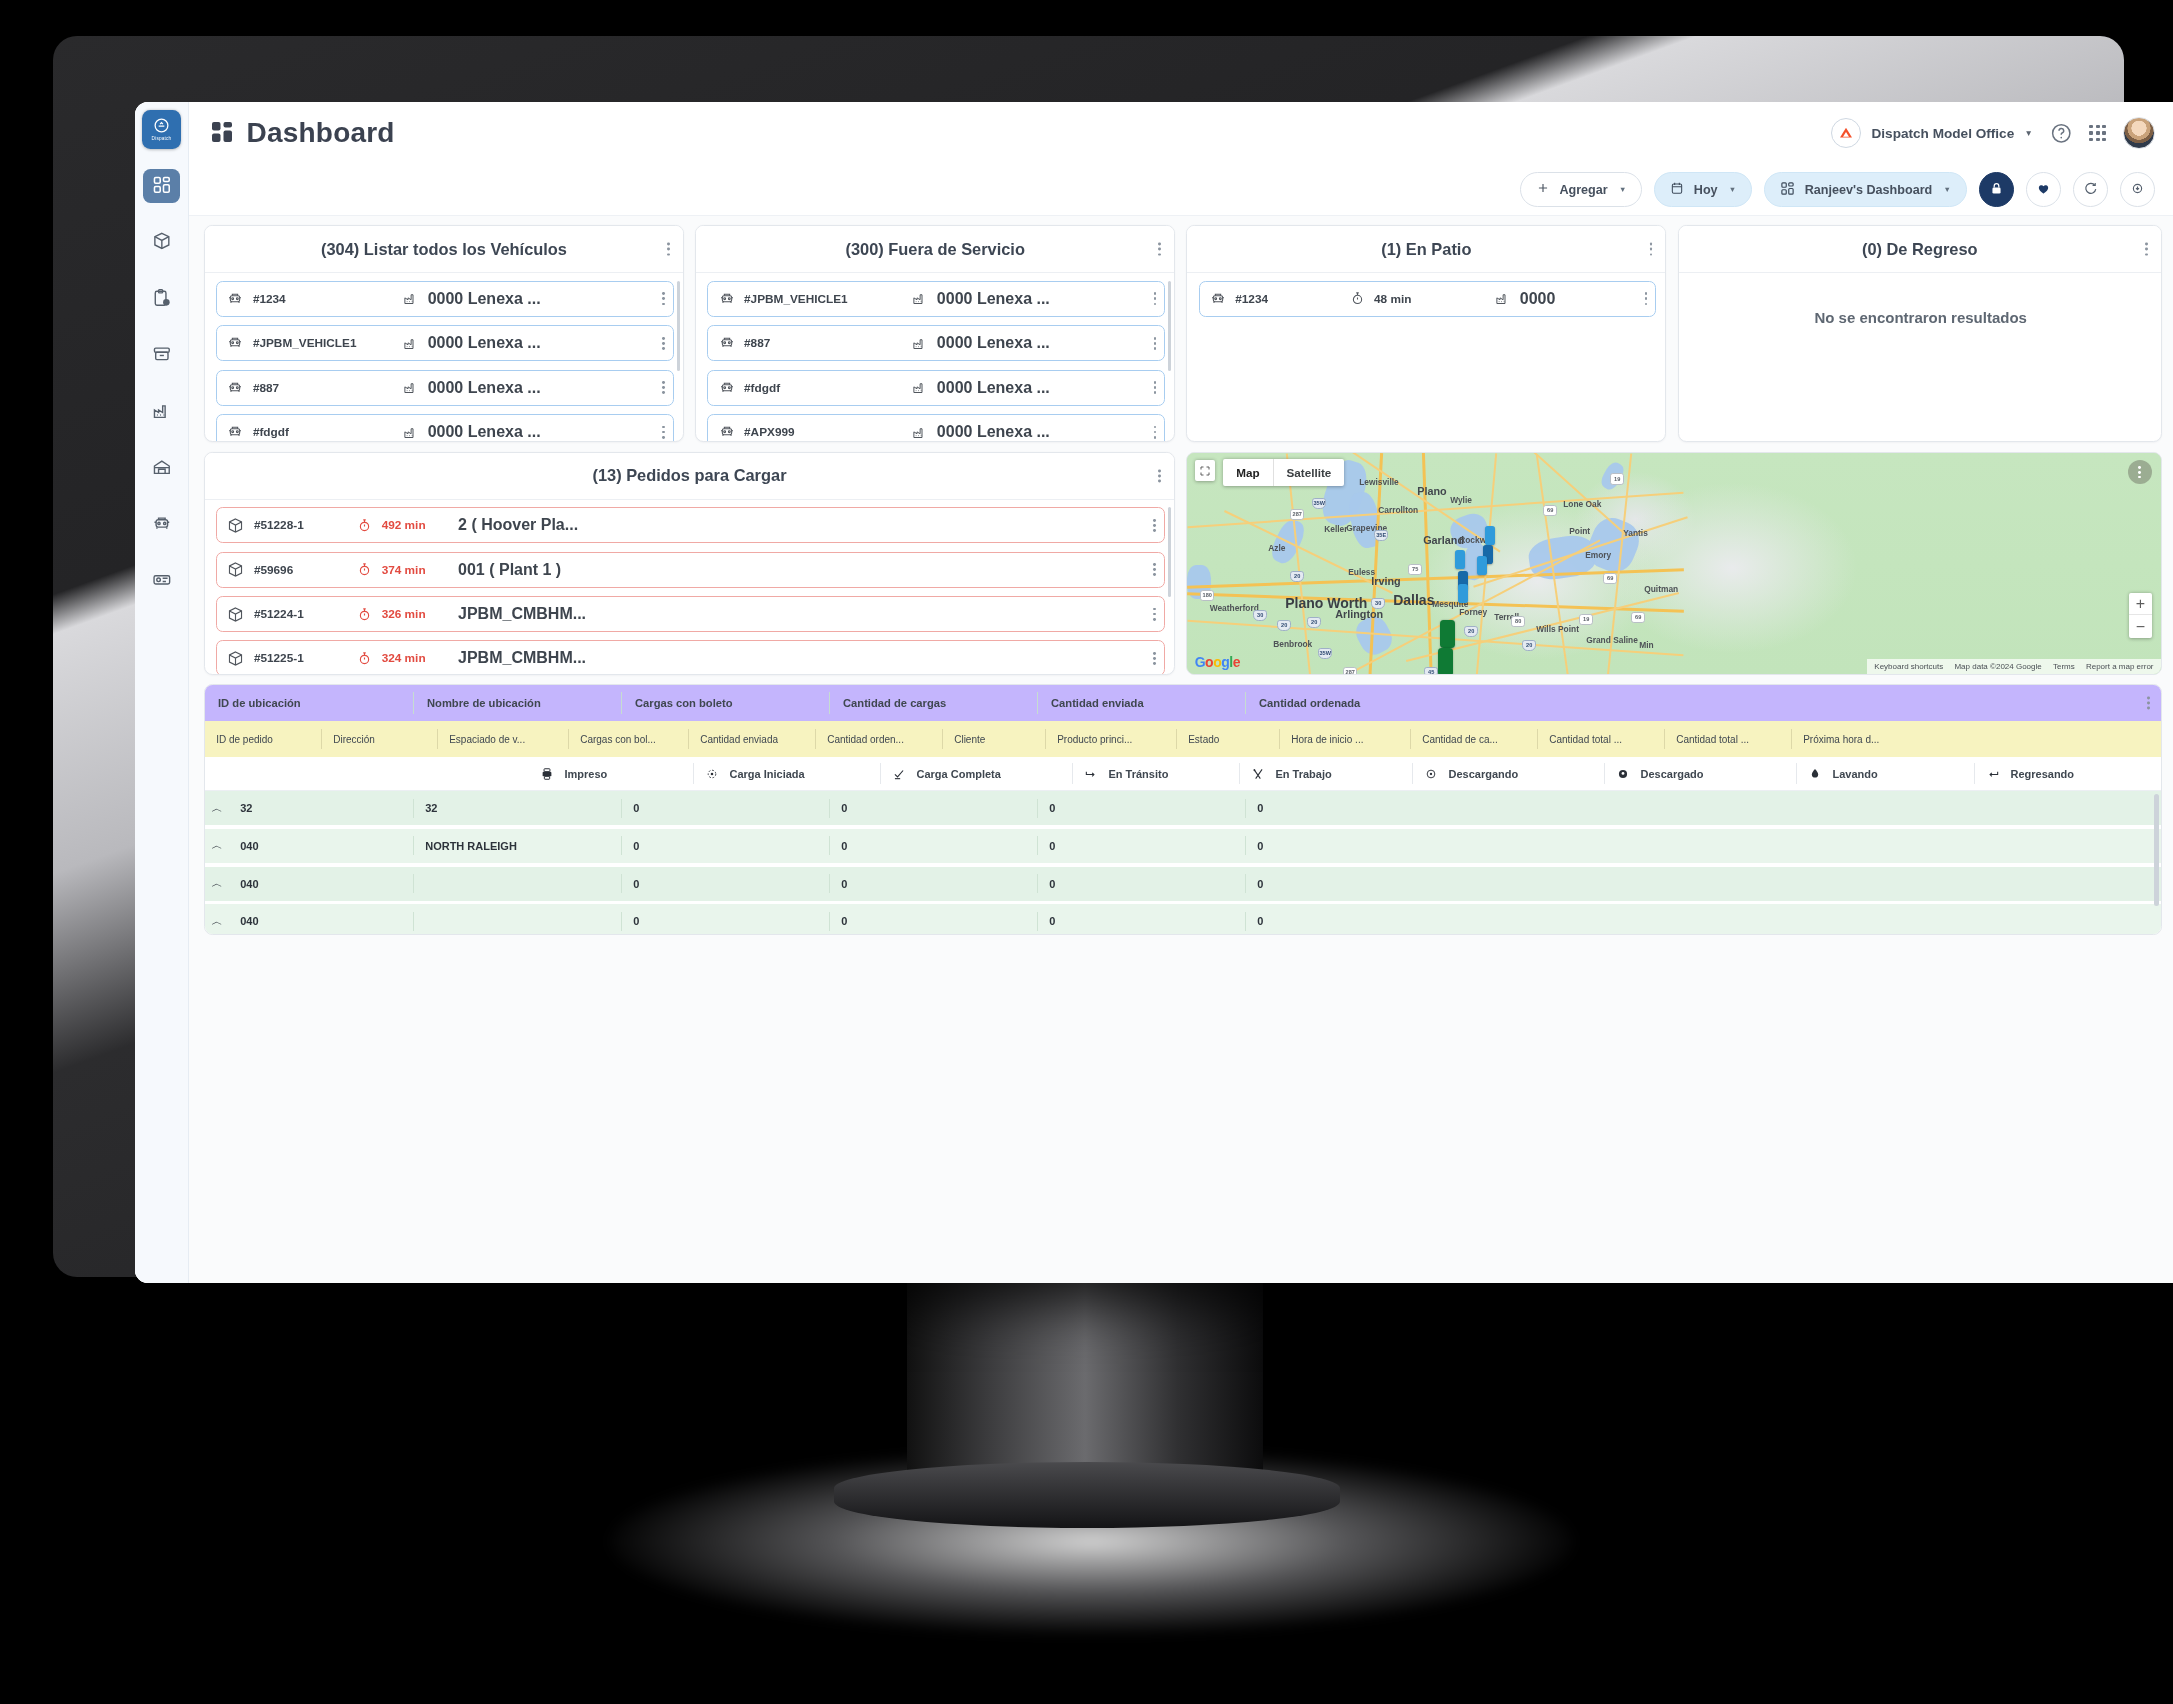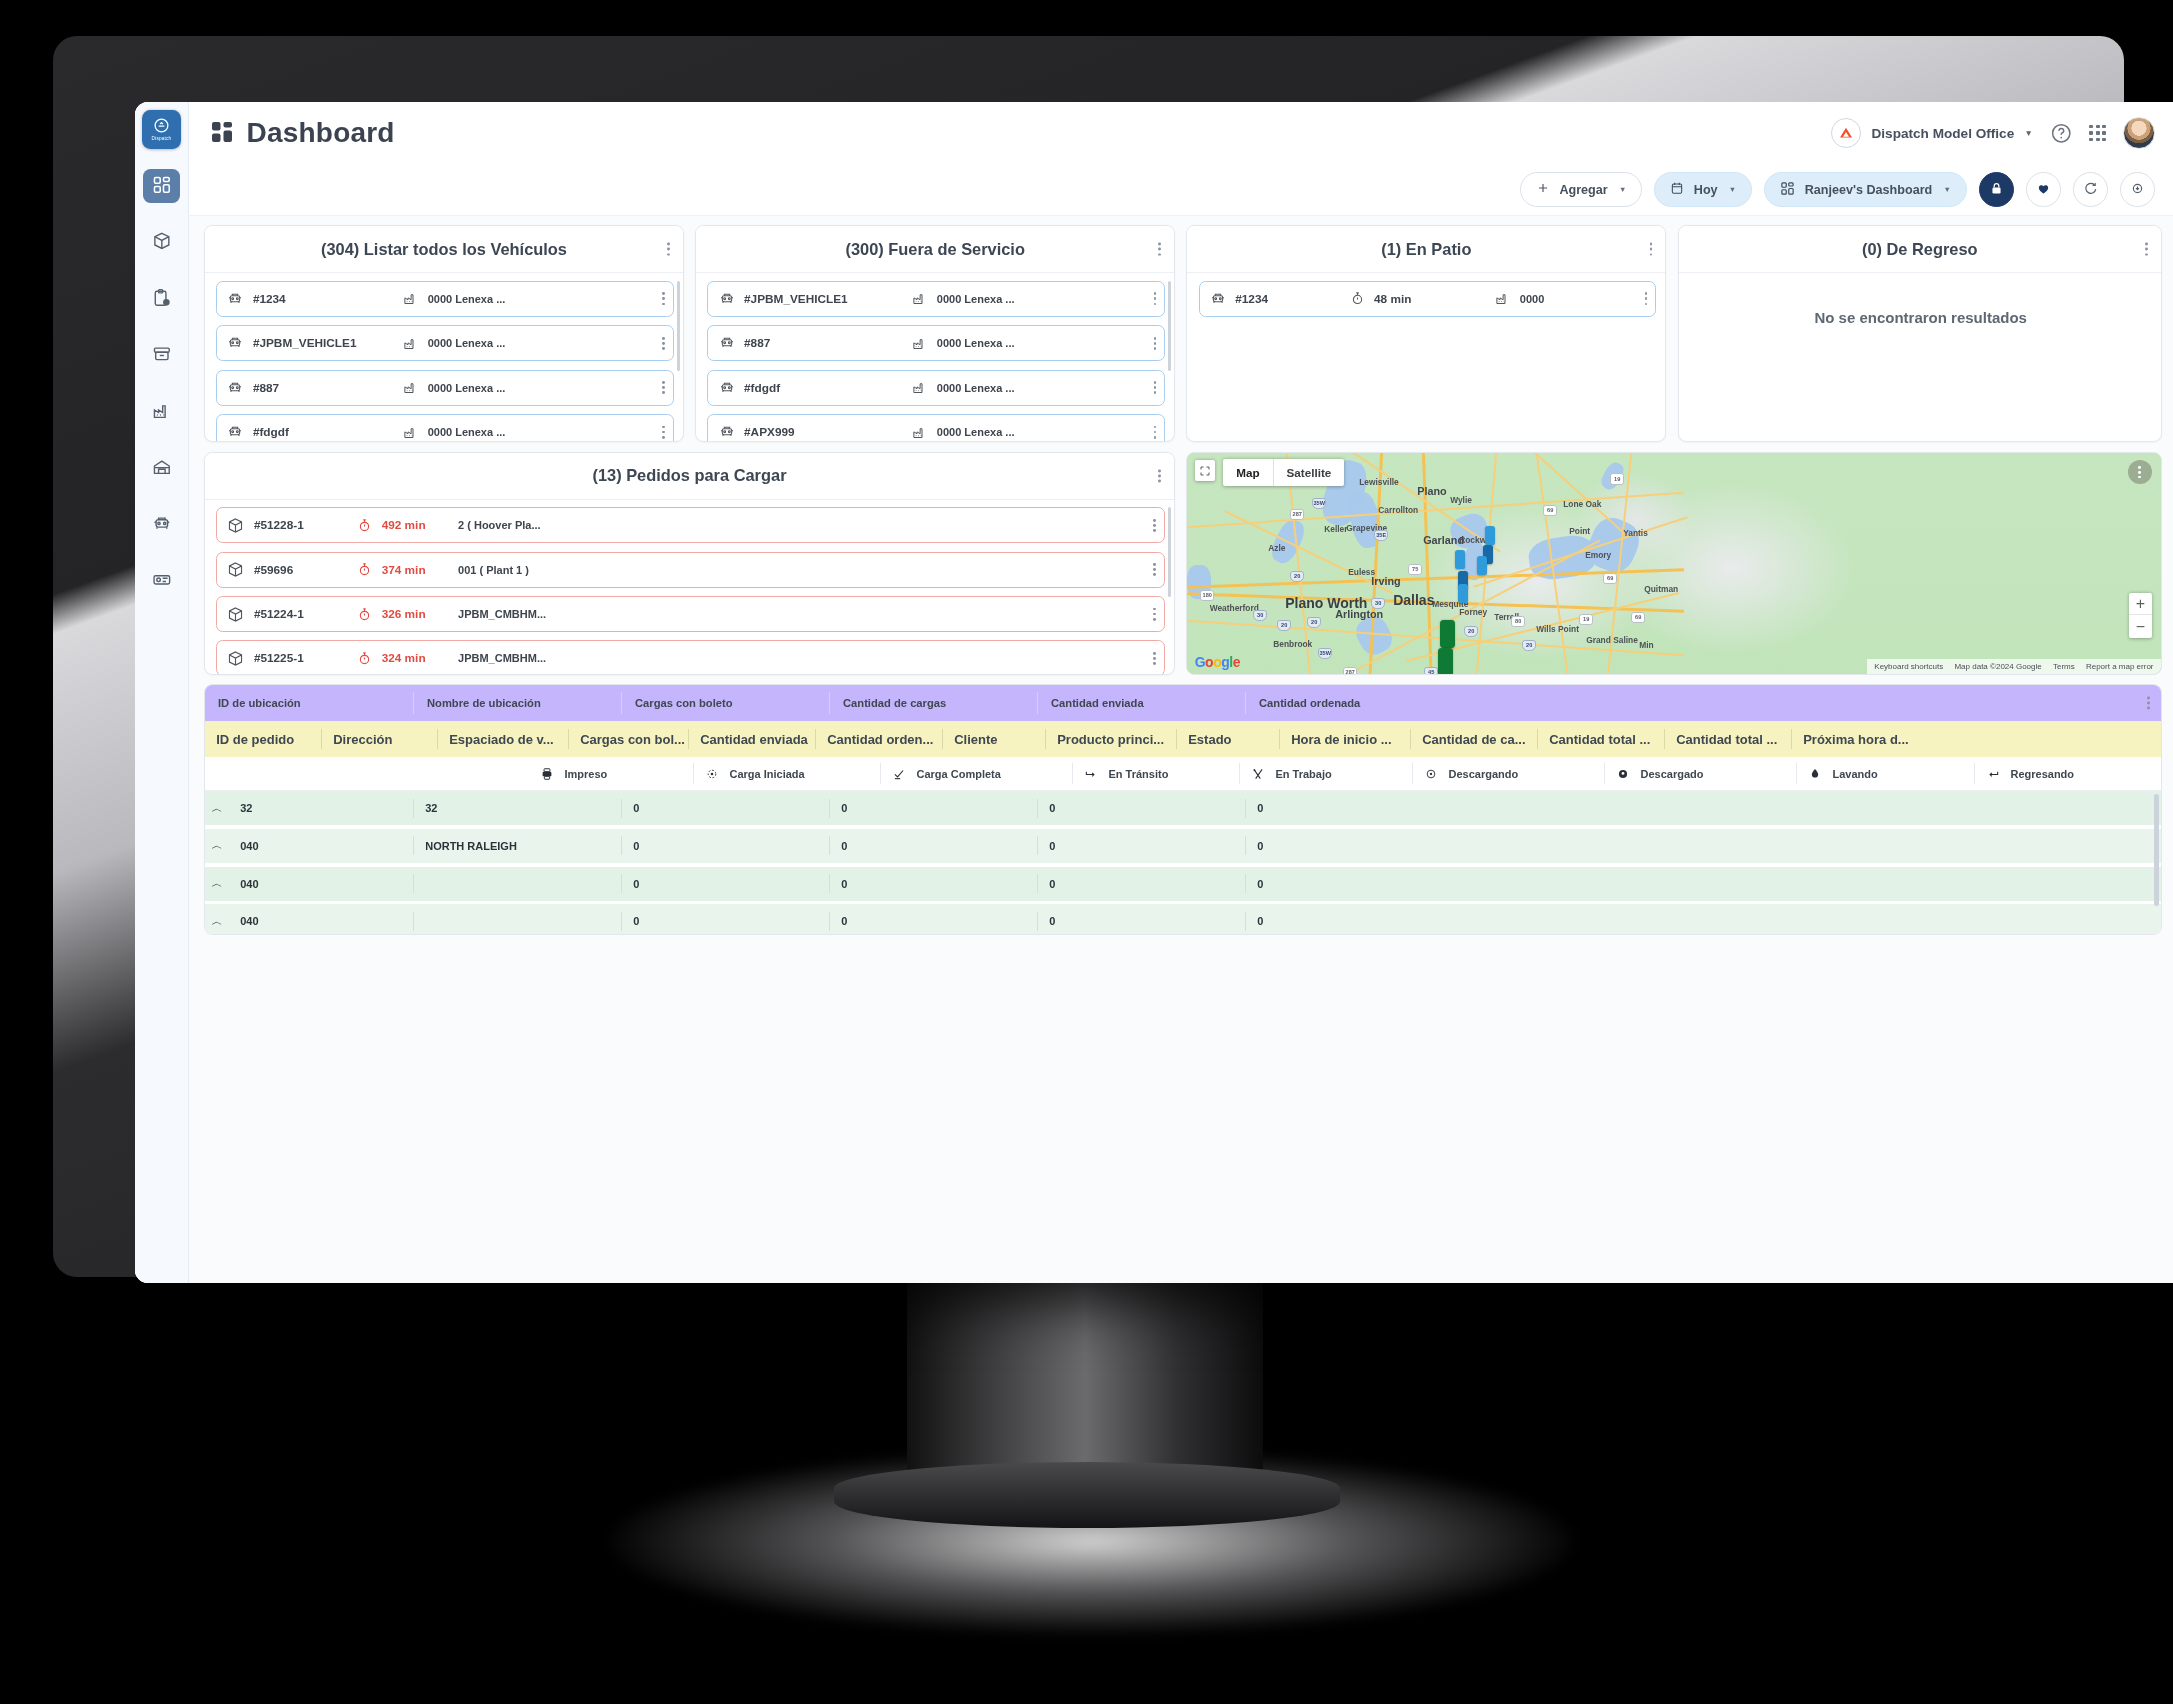--- a/index.html
+++ b/index.html
@@ -148,21 +148,21 @@
   .empty-msg { text-align:center; font-size:15px; font-weight:700; color:#5e6772; margin-top:28px; }
 
   .row-item {
     height:36px; border:1.3px solid #a8cdf0; border-radius:6.6px; background:#fff;
     display:flex; align-items:center; gap:9.4px; padding:0 7.5px 0 10.3px; margin-bottom:8.4px;
     position:relative;
   }
   .row-item.order { border-color:#f0a9a5; }
   .row-item .rv-icon { color:#51565d; display:flex; align-items:center; }
   .row-item .rv-id { font-size:11.8px; font-weight:700; color:#3e454e; white-space:nowrap; }
-  .row-item .rv-plant { font-size:11px; font-weight:700; color:#3e454e; white-space:nowrap; }
+  .row-item .rv-plant { font-size:16px; font-weight:700; color:#3e454e; white-space:nowrap; }
   .row-item .rv-time { font-size:11.8px; font-weight:700; color:#e24b41; white-space:nowrap; }
   .row-item .rv-time-ic { color:#e24b41; display:flex; align-items:center; }
   .row-item .rkebab { margin-left:auto; display:flex; flex-direction:column; gap:2.3px; }
   .row-item .rkebab i { width:2.8px;height:2.8px;border-radius:50%;background:#8b949f;display:block; }
   .col-id { width:141px; }
   .col-id-wide { width:159px; }
 
   
   .second-row { display:flex; gap:11.2px; height:223px; margin-top:9.4px; }
   .card.orders { flex:0 0 971px; }
@@ -220,21 +220,21 @@
                 height:251px; overflow:hidden; position:relative; }
   .tbl-row { display:flex; align-items:center; }
   .grp-head { height:36px; background:#c4b5fd; position:relative; }
   .grp-head .cell { font-size:11.2px; font-weight:600; color:#3f4750; padding-left:13px;
                     border-left:0.9px solid #c6ddd1; height:22.5px; display:flex; align-items:center; }
   .grp-head .cell:first-child { border-left:none; }
   .grp-kebab { position:absolute; right:11.2px; top:50%; transform:translateY(-50%);
                display:flex; flex-direction:column; gap:2.3px; }
   .grp-kebab i { width:2.8px;height:2.8px;border-radius:50%;background:#8b949f;display:block; }
   .col-head { height:36px; background:#f7f3c0; }
-  .col-head .cell { font-size:13px; font-weight:700; color:#3f4750; padding-left:11.2px;
+  .col-head .cell { font-size:10px; font-weight:400; color:#3f4750; padding-left:11.2px;
                     border-left:0.9px solid #ddd8a8; height:20.6px; display:flex; align-items:center;
                     white-space:nowrap; overflow:hidden; }
   .col-head .cell:first-child { border-left:none; }
   .status-row { height:34px; background:#fff; border-bottom:0.9px solid #eceff3;justify-content:flex-end; }
   .status-row .cell { display:flex; align-items:center; gap:10.3px; padding-left:11.2px;
                       border-left:0.9px solid #e6e9ed; height:20.6px; font-size:11px;
                       font-weight:700; color:#3f4750; white-space:nowrap; }
   .status-row .cell:first-child { border-left:none; }
   .status-row .s-ic { color:#2b3038; display:flex; align-items:center; }
   .data-row { height:34px; background:#e3f2e7; }

